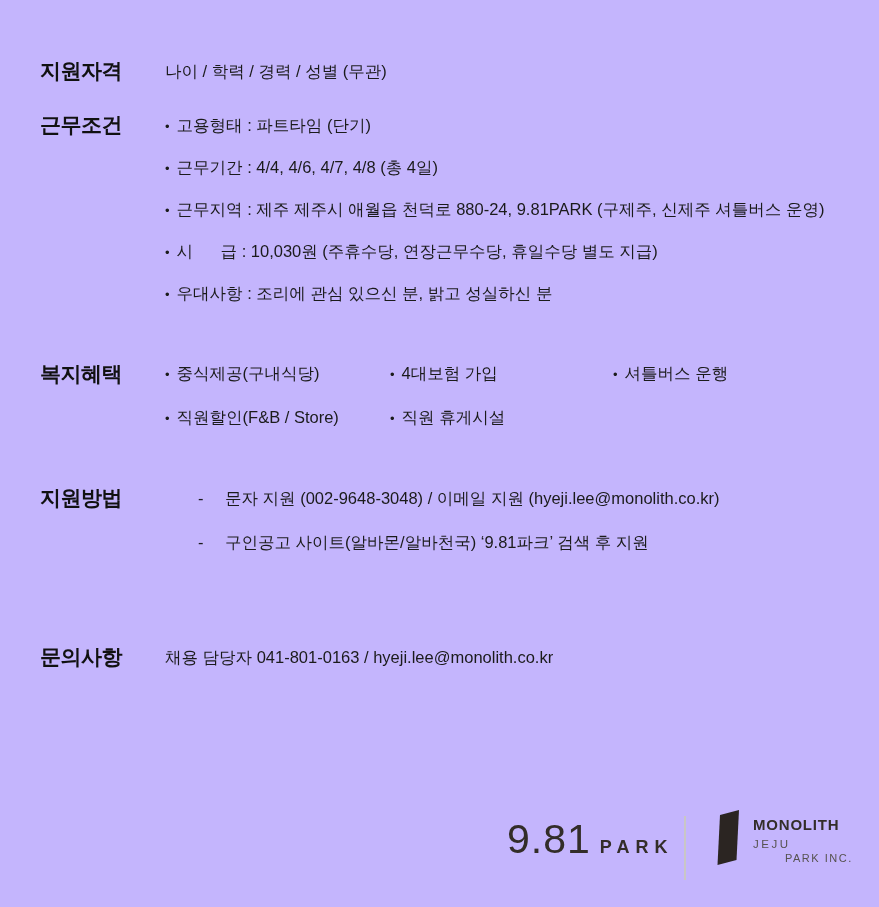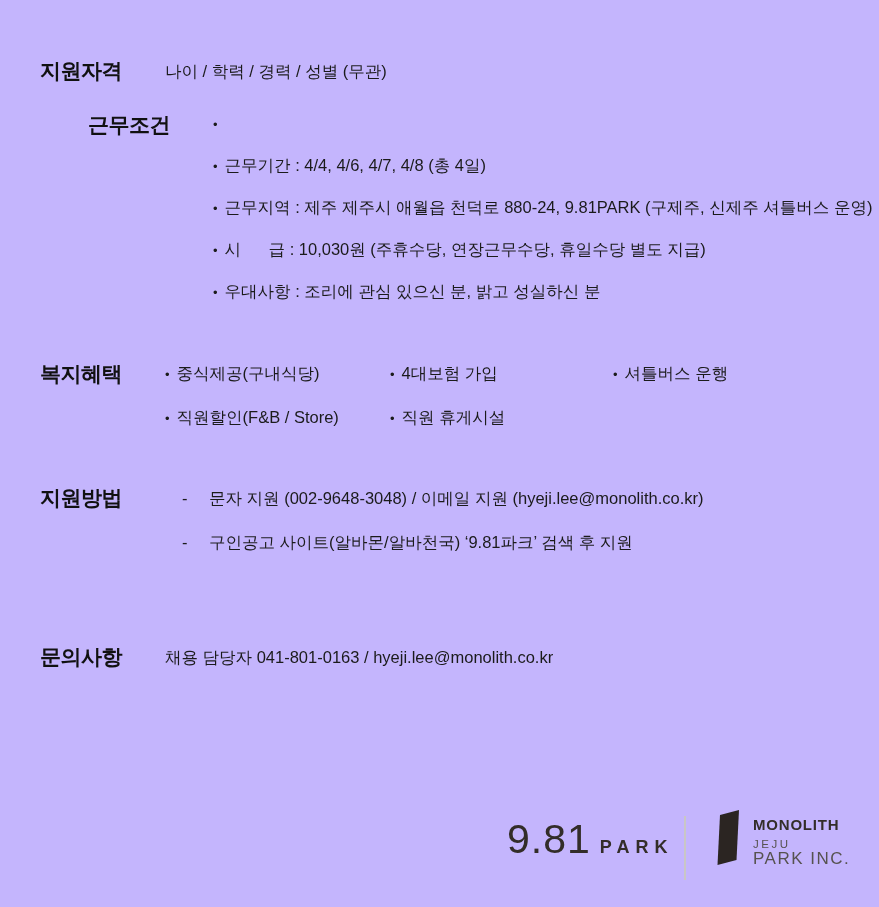--- a/index.html
+++ b/index.html
@@ -30,21 +30,21 @@
   .sec-content {
     font-size: 16.5px;
     color: #1b1b1b;
   }
   
   .row-30 { line-height: 30px; }
   .row-30 .sec-label { line-height: 30px; }
   .row-30 .sec-content { line-height: 30px; white-space: pre; }
 
   
-  .sec-conditions .sec-label { line-height: 40px; margin-left: 48px; }
+  .sec-conditions .sec-label { line-height: 40px; }
   .bullet-line {
     display: flex;
     align-items: baseline;
     line-height: 40px;
     white-space: pre;
   }
   .bullet-dot {
     font-size: 13px;
     margin-right: 7px;
     color: #1b1b1b;
@@ -126,42 +126,44 @@
   }
   .monolith-sub1 {
     margin-top: 3px;
     font-size: 11.5px;
     font-weight: 500;
     letter-spacing: 2.5px;
     color: #56524f;
     line-height: 14px;
   }
   .monolith-sub2 {
-    font-size: 17px;
+    font-size: 11px;
     font-weight: 500;
     letter-spacing: 1.5px;
     color: #56524f;
     line-height: 15px;
+    margin-left: 32px;
   }
 </style>
 </head>
 <body>
 
 <div class="doc">
 
   <div class="section row-30" style="top:56px;">
     <div class="sec-label">지원자격</div>
     <div class="sec-content">나이 / 학력 / 경력 / 성별 (무관)</div>
   </div>
 
   <div class="section sec-conditions" style="top:105px;">
     <div class="sec-label">근무조건</div>
     <div class="sec-content">
       <div class="bullet-line">
         <span class="bullet-dot">•</span>
+        <span class="bullet-text">고용형태 : 파트타임 (단기)</span>
       </div>
       <div class="bullet-line">
         <span class="bullet-dot">•</span>
         <span class="bullet-text">근무기간 : 4/4, 4/6, 4/7, 4/8 (총 4일)</span>
       </div>
       <div class="bullet-line">
         <span class="bullet-dot">•</span>
         <span class="bullet-text">근무지역 : 제주 제주시 애월읍 천덕로 880-24, 9.81PARK (구제주, 신제주 셔틀버스 운영)</span>
       </div>
       <div class="bullet-line">
@@ -194,21 +196,21 @@
         <span class="bullet-dot">•</span>
         <span>직원할인(F&amp;B / Store)</span>
       </div>
       <div class="benefit-item">
         <span class="bullet-dot">•</span>
         <span>직원 휴게시설</span>
       </div>
     </div>
   </div>
 
-  <div class="section sec-apply" style="top:476px;">
+  <div class="section sec-apply" style="top:476px;gap:16px;">
     <div class="sec-label">지원방법</div>
     <div class="sec-content">
       <div class="dash-line">
         <span class="dash-char">-</span>
         <span>문자 지원 (002-9648-3048) / 이메일 지원 (hyeji.lee@monolith.co.kr)</span>
       </div>
       <div class="dash-line">
         <span class="dash-char">-</span>
         <span>구인공고 사이트(알바몬/알바천국) ‘9.81파크’ 검색 후 지원</span>
       </div>

